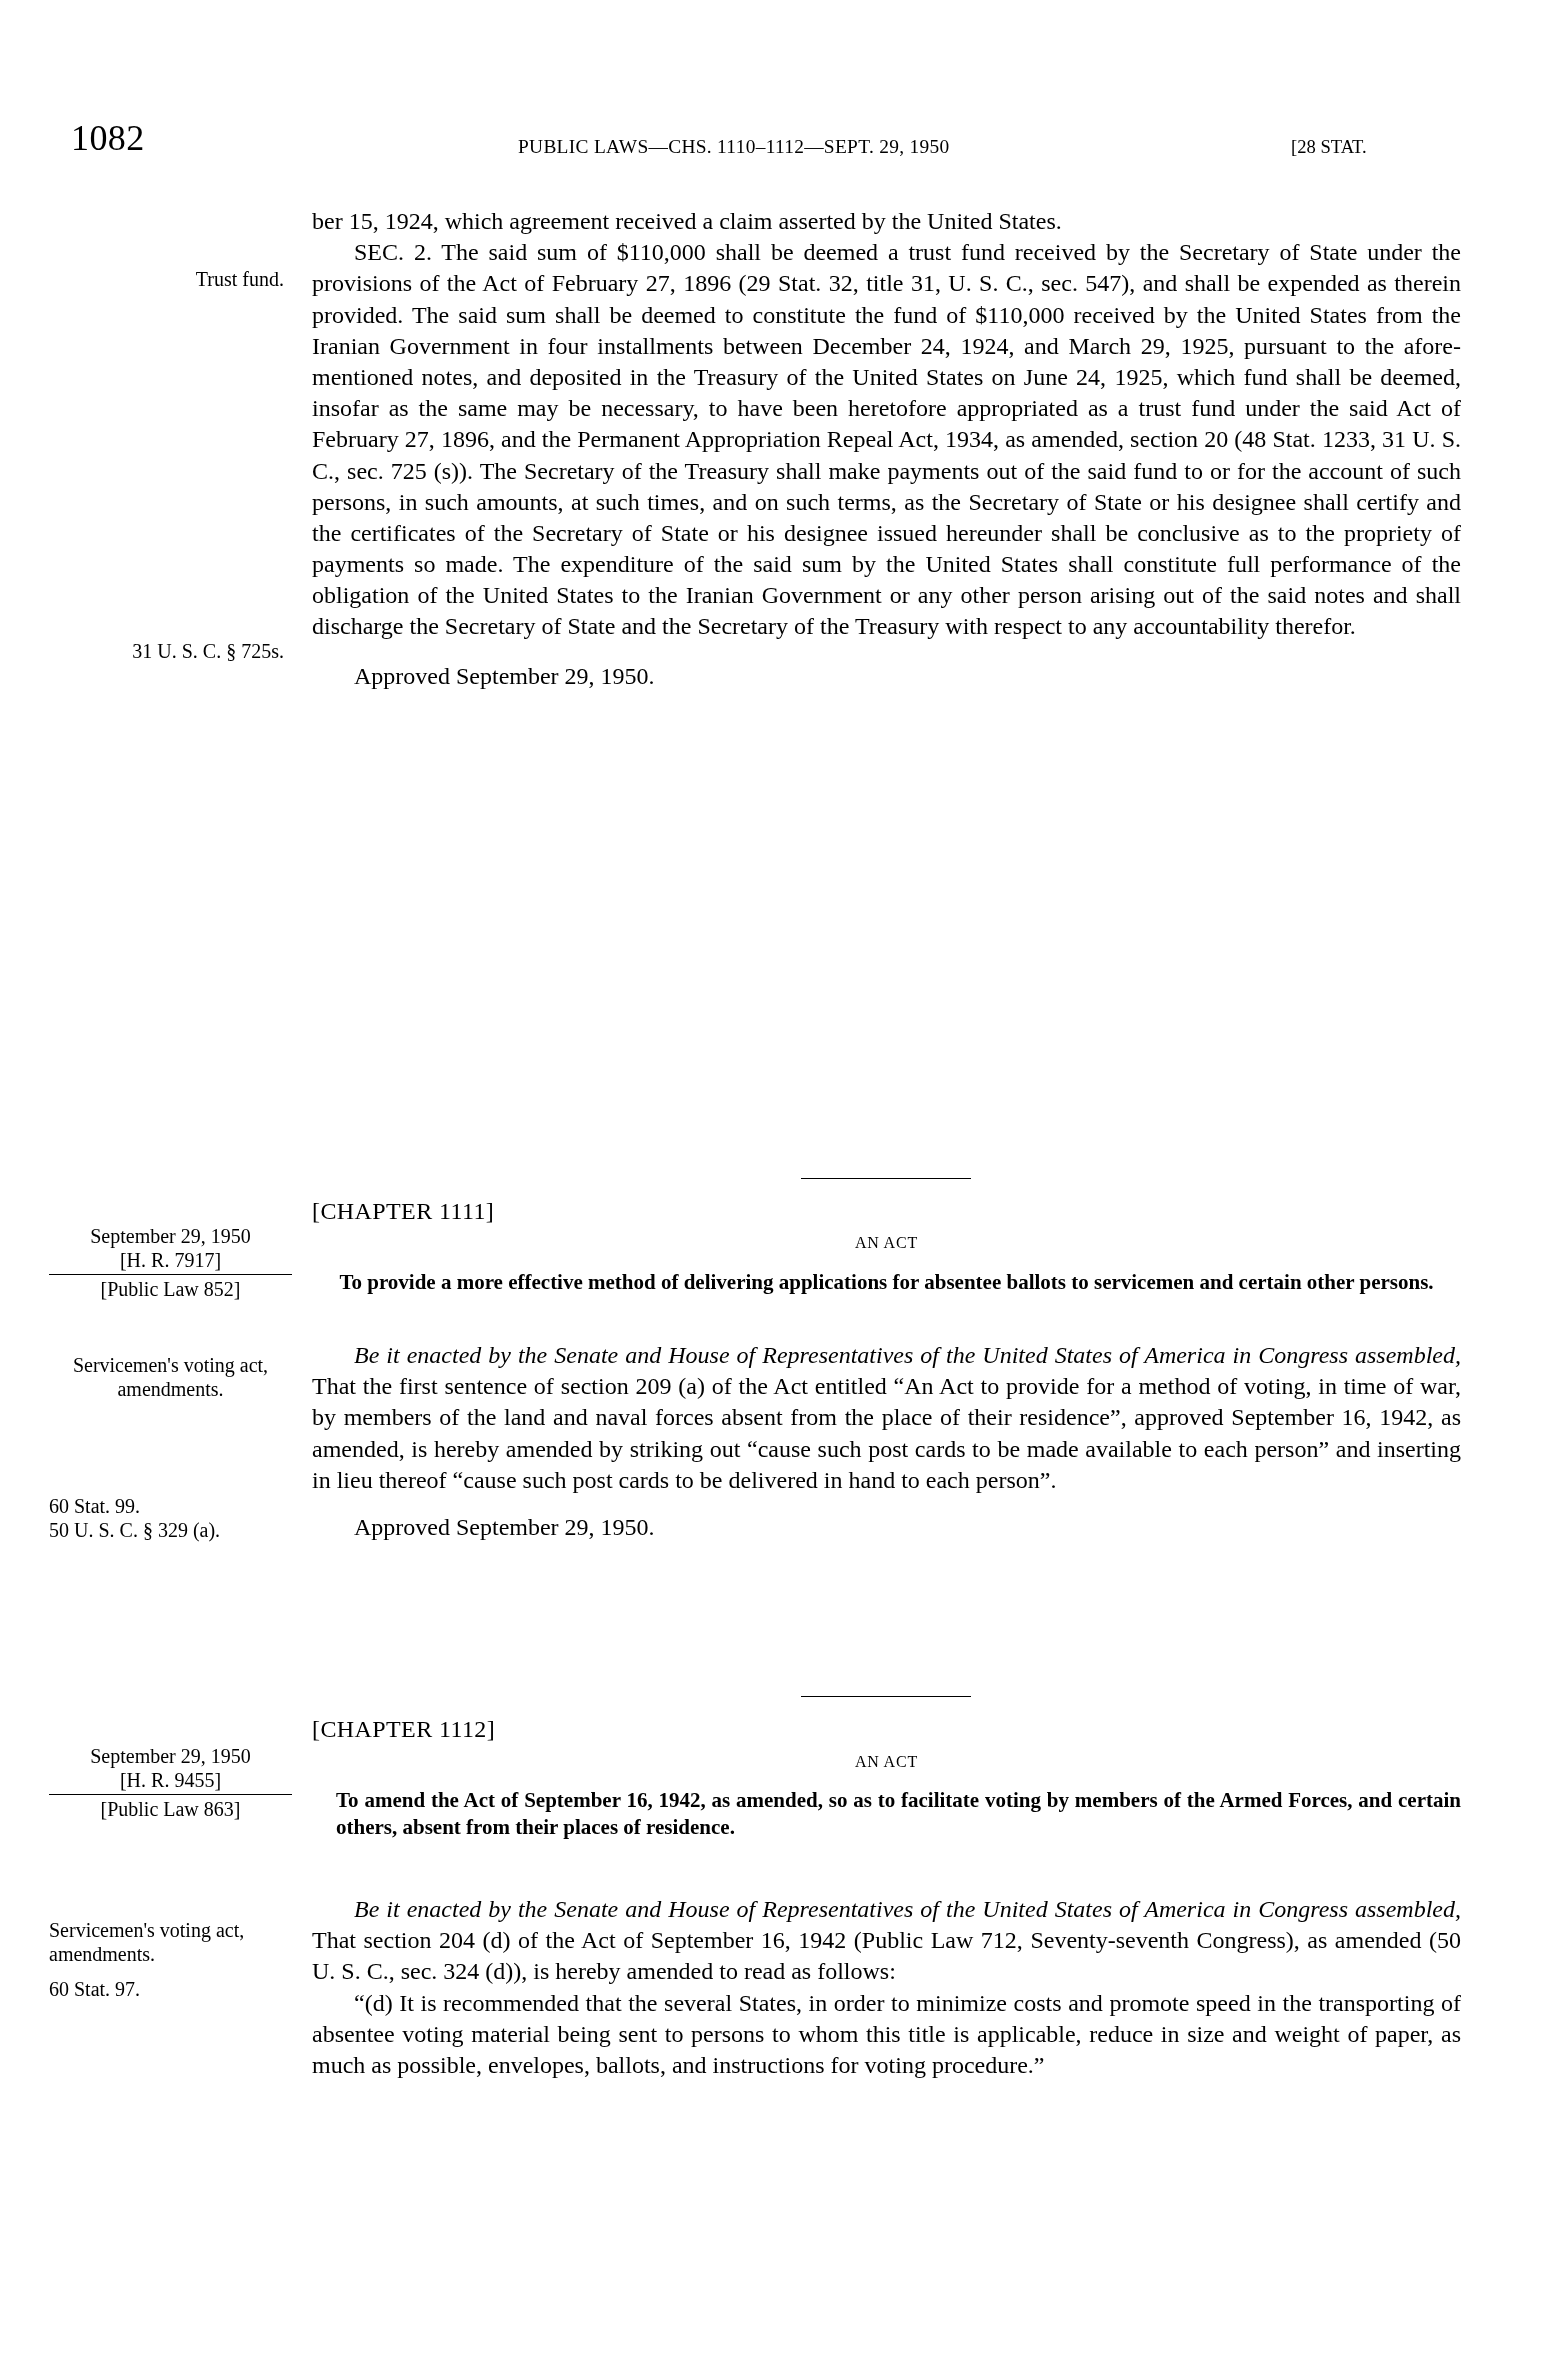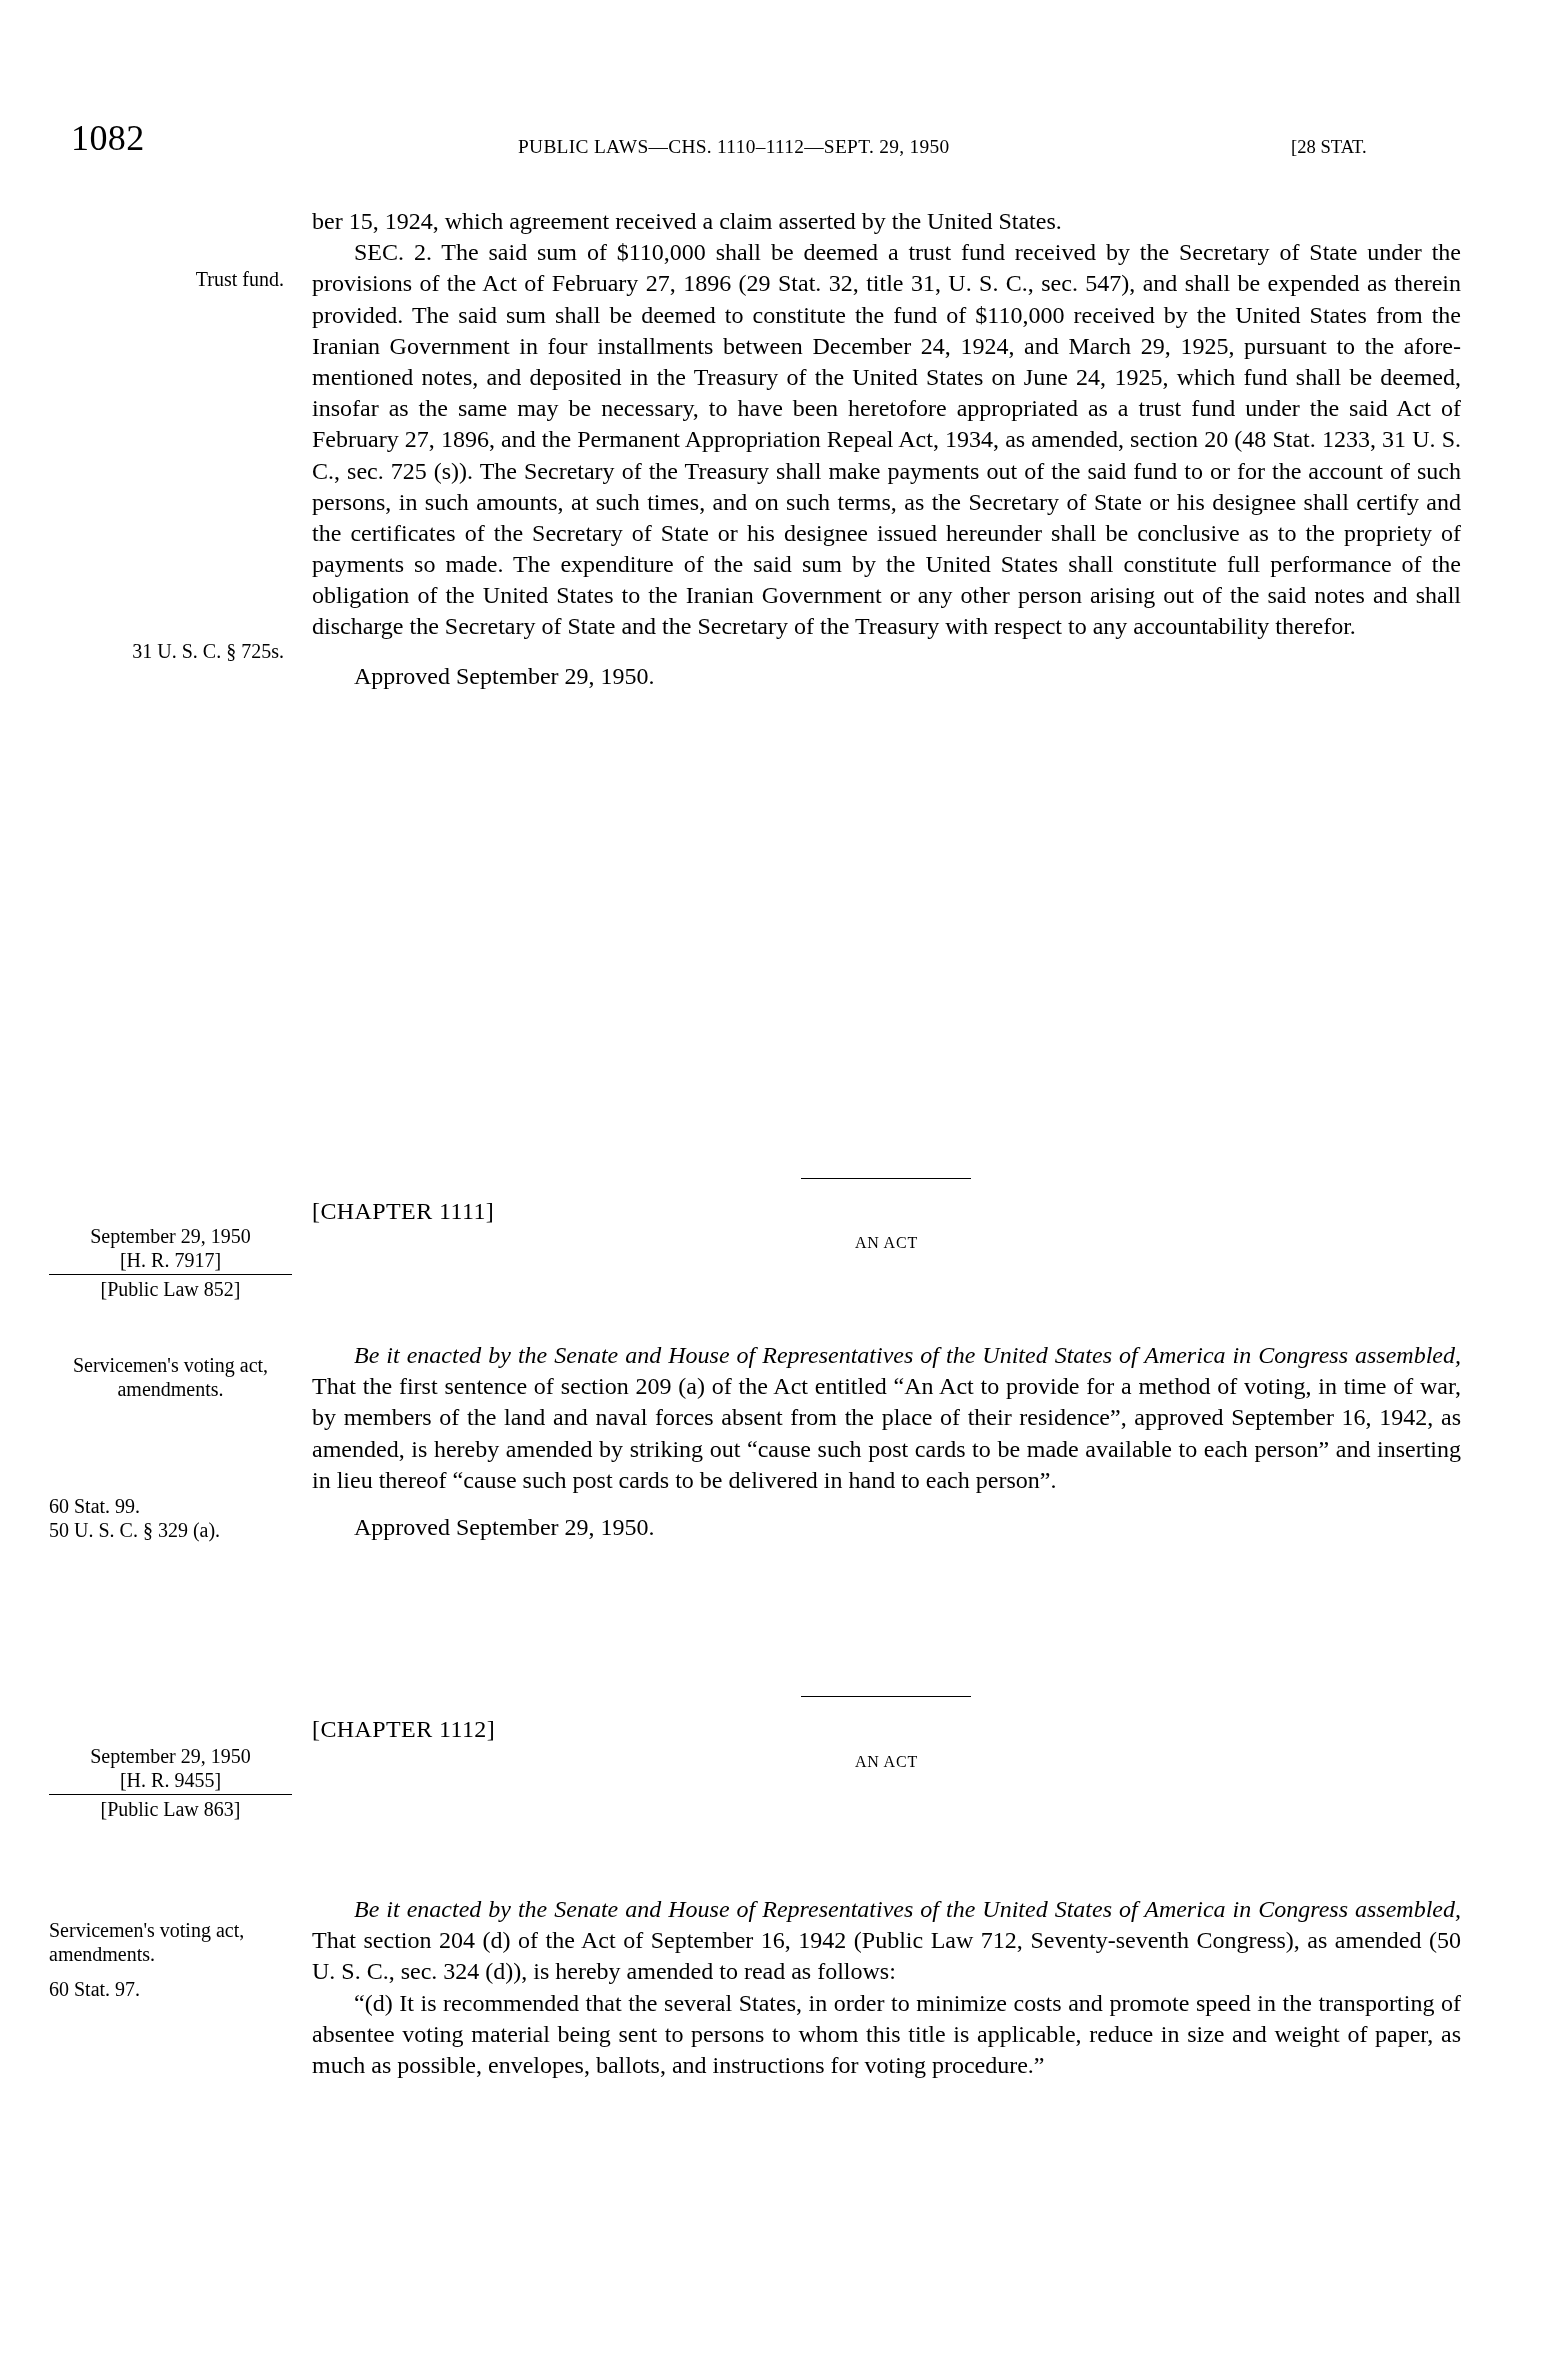--- a/index.html
+++ b/index.html
@@ -142,20 +142,21 @@
   <div class="chapter-head" style="top: 1198px;">[CHAPTER 1111]</div>
   <div class="act-title" style="top: 1234px;">AN ACT</div>
 
   <div class="marginalia center" style="top: 1224px; width: 243px;">
     <div>September 29, 1950</div>
     <div>[H. R. 7917]</div>
     <div class="rule"></div>
     <div>[Public Law 852]</div>
   </div>
 
+  <div class="act-sub" style="top: 1269px;">To provide a more effective method of delivering applications for absentee ballots to servicemen and certain other persons.</div>
 
   <div class="marginalia center" style="top: 1353px; width: 243px;">
     <span>Servicemen's voting act, amendments.</span>
   </div>
   <div class="marginalia" style="top: 1494px; width: 243px;">
     <div>60 Stat. 99.</div>
     <div>50 U. S. C. § 329 (a).</div>
   </div>
 
   <div class="col" style="top: 1340px;">
@@ -168,20 +169,21 @@
   <div class="chapter-head" style="top: 1716px;">[CHAPTER 1112]</div>
   <div class="act-title" style="top: 1753px;">AN ACT</div>
 
   <div class="marginalia center" style="top: 1744px; width: 243px;">
     <div>September 29, 1950</div>
     <div>[H. R. 9455]</div>
     <div class="rule"></div>
     <div>[Public Law 863]</div>
   </div>
 
+  <div class="act-sub justify" style="top: 1787px; padding-left: 24px; width: 1125px;">To amend the Act of September 16, 1942, as amended, so as to facilitate voting by members of the Armed Forces, and certain others, absent from their places of residence.</div>
 
   <div class="marginalia" style="top: 1918px; width: 243px;">
     <span>Servicemen's voting act, amendments.</span>
   </div>
   <div class="marginalia" style="top: 1977px; width: 243px;">
     <span>60 Stat. 97.</span>
   </div>
 
   <div class="col" style="top: 1894px;">
     <p class="indent"><span class="enact">Be it enacted by the Senate and House of Representatives of the United States of America in Congress assembled,</span><span> That section 204 (d) of the Act of September 16, 1942 (Public Law 712, Seventy-seventh Congress), as amended (50 U. S. C., sec. 324 (d)), is hereby amended to read as follows:</span></p>

